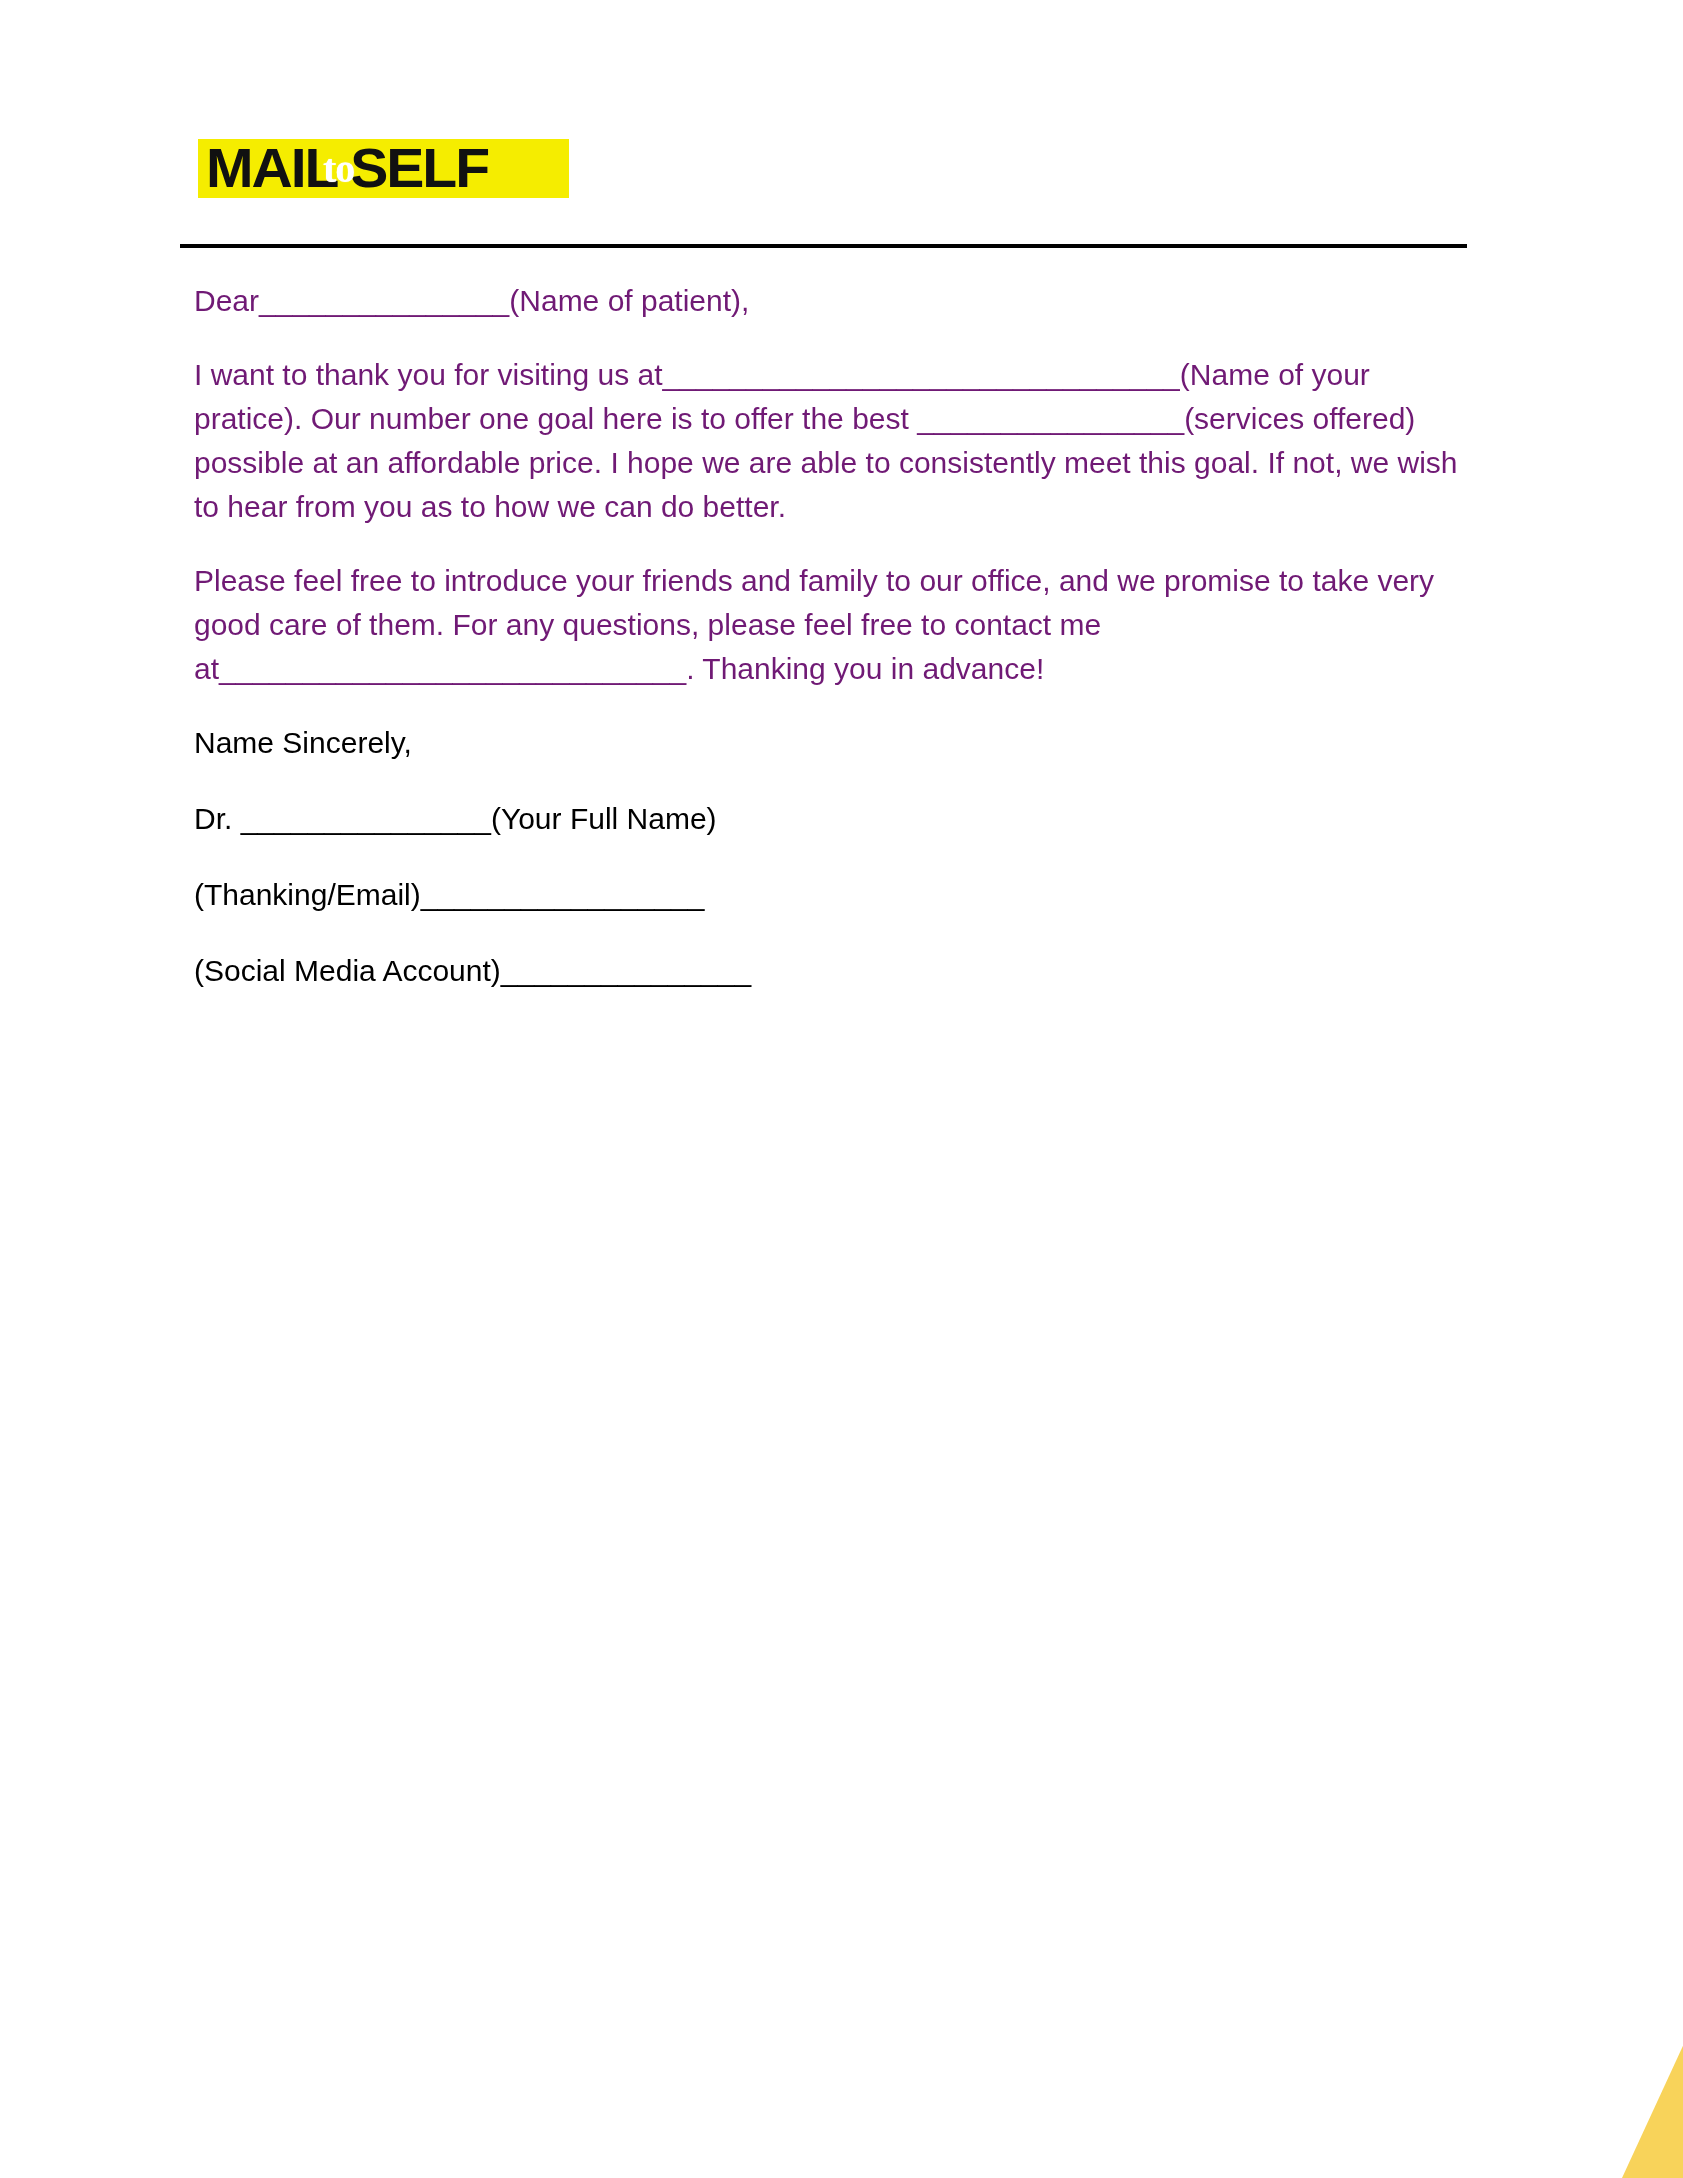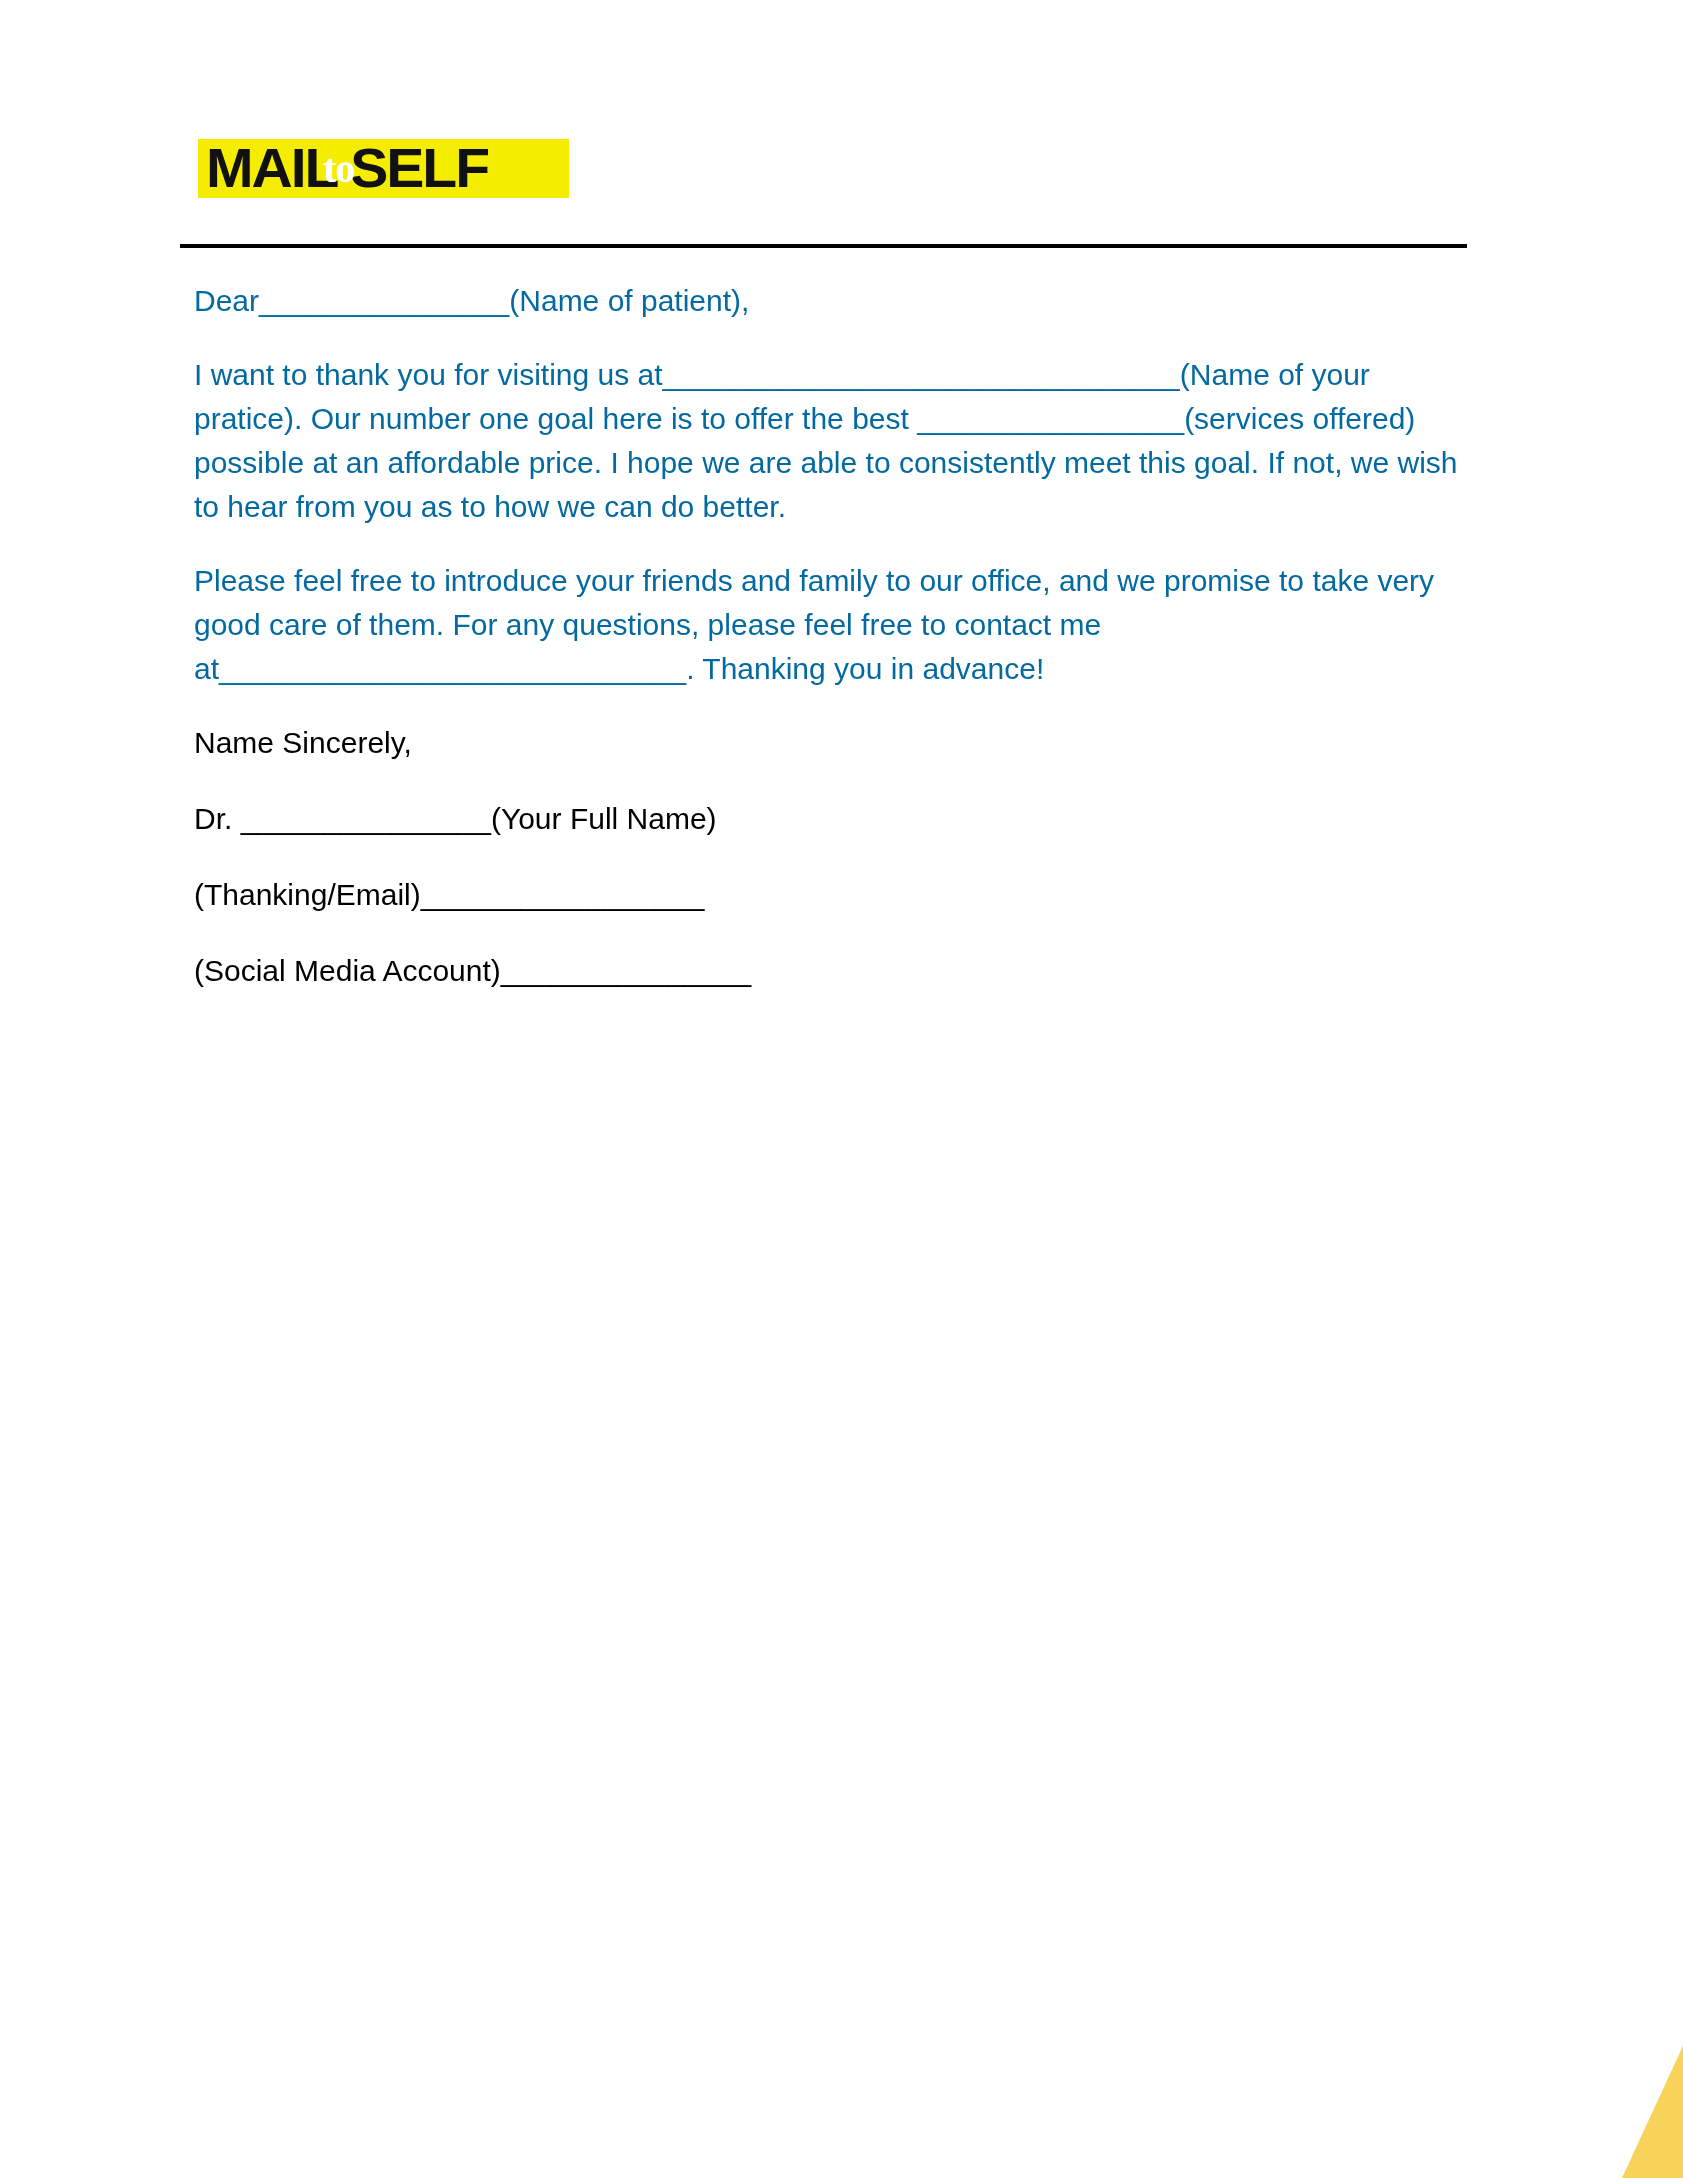--- a/index.html
+++ b/index.html
@@ -94,21 +94,21 @@
     position: absolute;
     left: 194px;
     top: 279px;
     width: 1277px;
   }
 
   .para {
     font-family: "Liberation Sans", sans-serif;
     font-size: 30px;
     line-height: 44px;
-    color: #0369a1;
+    color: #701a75;
     margin: 0 0 30px 0;
     text-align: left;
     word-spacing: 0px;
   }
 
   .sig-line {
     font-family: "Liberation Sans", sans-serif;
     font-size: 30px;
     line-height: 44px;
     color: #000000;

